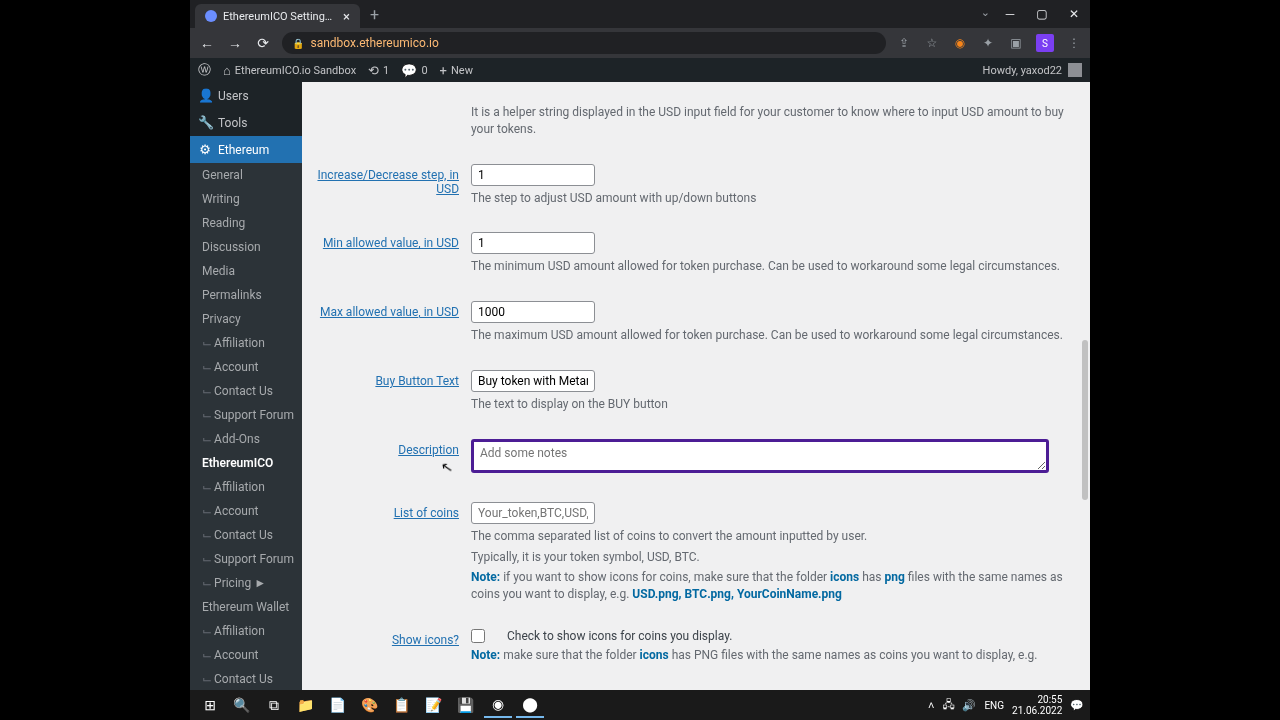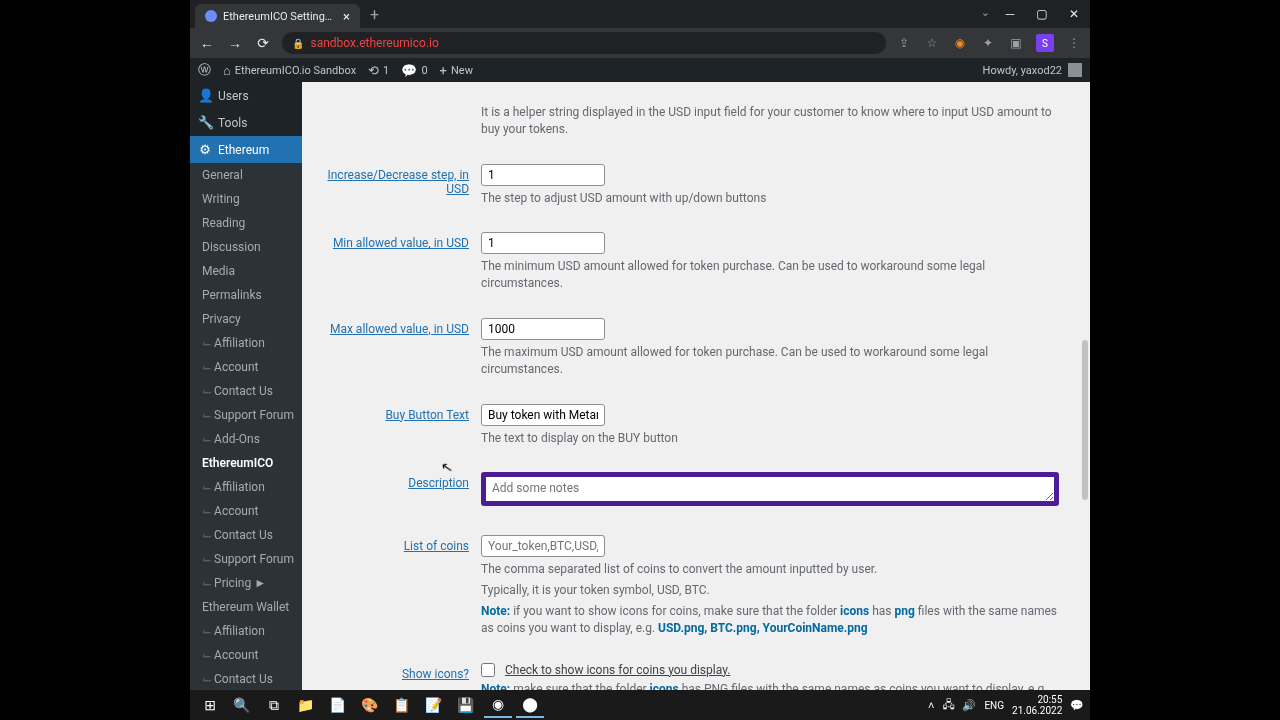--- a/index.html
+++ b/index.html
@@ -15,21 +15,21 @@
 .new-tab { color: #9aa0a6; padding: 0 10px; font-size: 16px; cursor: pointer; align-self: center; }
 .window-controls { position: absolute; right: 0; top: 0; display: flex; }
 .win-btn { width: 32px; height: 28px; display: flex; align-items: center; justify-content: center; color: #e8eaed; font-size: 12px; cursor: pointer; }
 .win-chevron { position: absolute; right: 100px; top: 6px; color: #9aa0a6; font-size: 11px; }
 
 .addr-bar { background: #35363a; height: 30px; display: flex; align-items: center; padding: 0 8px; gap: 10px; }
 .nav-btn { color: #9aa0a6; font-size: 14px; cursor: pointer; width: 18px; text-align: center; }
 .nav-btn.enabled { color: #e8eaed; }
 .url-box { flex: 1; background: #202124; border-radius: 14px; height: 22px; display: flex; align-items: center; padding: 0 10px; gap: 6px; color: #9aa0a6; font-size: 12px; }
 .lock-icon { font-size: 10px; }
-.url-host { color: #ef4444; }
+.url-host { color: #fdba74; }
 .addr-right { display: flex; gap: 12px; align-items: center; }
 .ext-icon { width: 16px; height: 16px; display: flex; align-items: center; justify-content: center; font-size: 12px; color: #9aa0a6; cursor: pointer; }
 .ext-mm { color: #f6851b; }
 .profile-badge { width: 18px; height: 18px; background: #7b3ff2; color: #fff; font-size: 10px; display: flex; align-items: center; justify-content: center; border-radius: 2px; }
 
 
 .wp-adminbar { background: #1d2327; height: 24px; display: flex; align-items: center; color: #c3c4c7; font-size: 11px; padding: 0 8px; justify-content: space-between; }
 .adminbar-left { display: flex; align-items: center; gap: 12px; }
 .ab-item { display: flex; align-items: center; gap: 4px; cursor: pointer; }
 .ab-icon { font-size: 13px; }
@@ -42,31 +42,31 @@
 .menu-item { padding: 6px 8px; display: flex; align-items: center; gap: 6px; cursor: pointer; }
 .menu-item.top { font-size: 12px; }
 .menu-item.current { background: #2271b1; color: #fff; position: relative; }
 .menu-item.current::after { content: ''; position: absolute; right: -6px; top: 50%; transform: translateY(-50%); border: 6px solid transparent; border-right-color: #f0f0f1; }
 .menu-icon { width: 14px; text-align: center; font-size: 13px; }
 .submenu { background: #2c3338; }
 .submenu-item { padding: 5px 8px 5px 12px; font-size: 12px; cursor: pointer; color: #a7aaad; }
 .submenu-item.current { color: #fff; font-weight: 600; background: transparent; }
 .submenu-item .tree { color: #646970; margin-right: 2px; }
 
-.wp-content { flex: 1; background: #f0f0f1; overflow-y: auto; padding: 8px 20px 20px 20px; position: relative; }
+.wp-content { flex: 1; background: #f0f0f1; overflow-y: auto; padding: 8px 20px 20px 10px; position: relative; }
 .form-table { width: 100%; }
 .form-table tr { vertical-align: top; }
 .form-table th { width: 155px; text-align: right; padding: 12px 10px 12px 0; font-weight: 400; font-size: 12px; }
 .form-table th a { color: #2271b1; text-decoration: underline; }
 .form-table td { padding: 8px 0 16px 0; font-size: 12px; color: #3c434a; }
 .form-table input[type=text], .form-table input[type=number] { width: 124px; padding: 2px 6px; border: 1px solid #8c8f94; border-radius: 3px; font-size: 12px; height: 22px; background: #fff; }
-.form-table textarea { width: 100%; max-width: 578px; height: 34px; padding: 4px 6px; border: 5px solid #4c1d95; border-radius: 3px; font-size: 12px; resize: both; }
+.form-table textarea { width: 100%; max-width: 578px; height: 34px; padding: 4px 6px; border: 3px solid #4c1d95; border-radius: 3px; font-size: 12px; resize: both; }
 .description { color: #646970; font-size: 12px; margin-top: 4px; line-height: 1.4; }
 .description b { color: #0369a1; }
-.checkbox-row { display: flex; align-items: flex-end; gap: 10px; text-decoration: underline; }
+.checkbox-row { display: flex; align-items: flex-end; gap: 22px; }
 .checkbox-row input { width: 14px; height: 14px; }
 
 .content-scrollbar { position: absolute; right: 0; top: 58px; width: 14px; height: calc(100% - 88px); background: #f0f0f1; }
 .content-thumb { position: absolute; right: 2px; top: 200px; width: 6px; height: 160px; background: #c1c1c1; border-radius: 3px; }
 
 
 .cursor { position: absolute; left: 441px; top: 459px; font-size: 14px; color: #000; pointer-events: none; z-index: 100; transform: rotate(-10deg); }
 
 
 .taskbar { position: absolute; left: 190px; bottom: 0; width: 900px; height: 30px; background: #1a1a1a; display: flex; align-items: center; justify-content: space-between; padding: 0 6px; }

